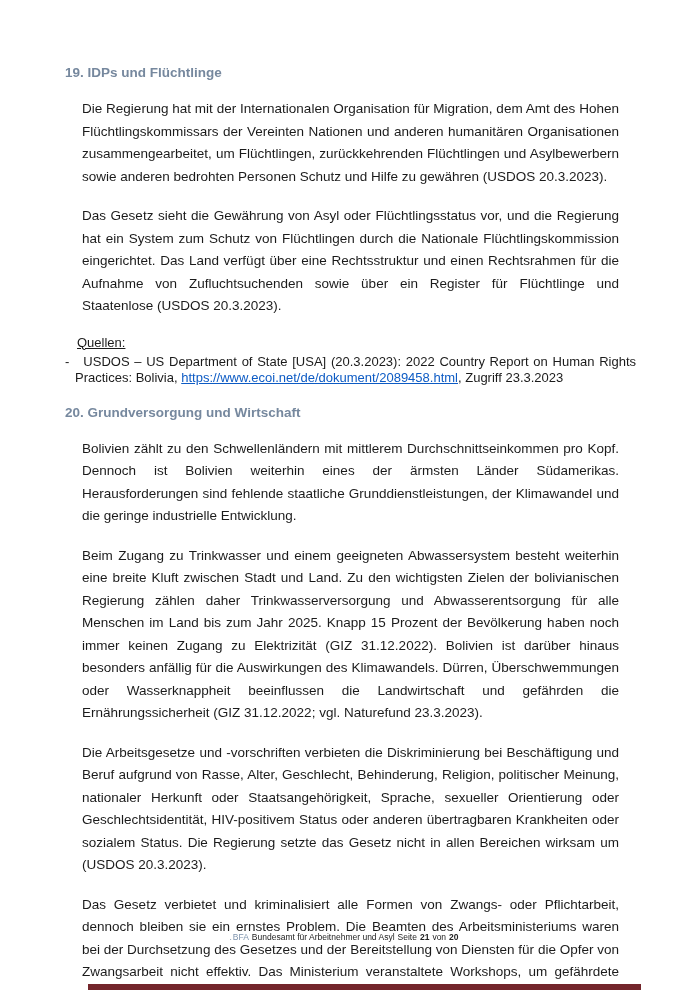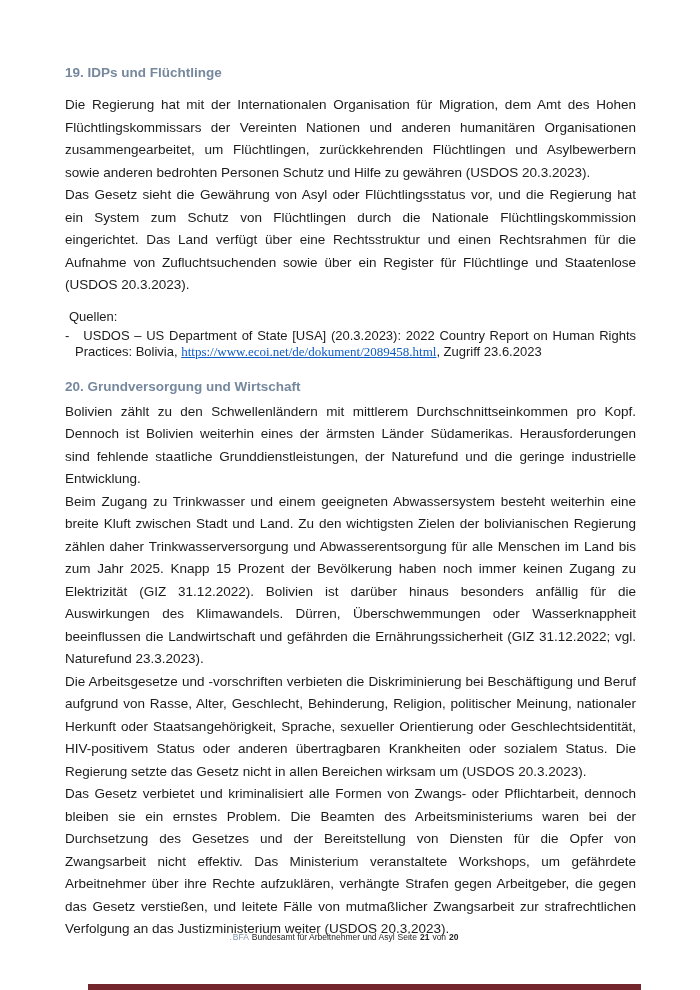--- a/index.html
+++ b/index.html
@@ -30,43 +30,43 @@
     margin:0 0 13px 0;
   }
   .section-heading.second{
     margin-top:17px;
     margin-bottom:6px;
   }
   .para{
     font-size:13.5px;
     line-height:22.5px;
     text-align:justify;
-    margin:0;
+    margin:17px;
   }
   .sources-label{
     font-size:13px;
     line-height:16px;
-    margin:12px 0 3px 4px;
+    text-decoration:underline;
+    margin:12px 0 3px 12px;
   }
   .source-item{
     font-size:13px;
     line-height:16.5px;
     padding-left:10px;
     text-indent:-10px;
     text-align:justify;
   }
   .source-item .bullet{
     margin-right:14px;
   }
   .source-item a{
     color:var(--link);
     text-decoration:underline;
     cursor:pointer;
     word-break:break-all;
-    font-family:Liberation Serif, serif;
   }
   .footer{
     position:absolute;
     left:0;right:0;top:902px;
     display:flex;
     justify-content:center;
     align-items:baseline;
     gap:3px;
     font-size:8.5px;
     line-height:11px;
@@ -95,26 +95,26 @@
 
     <h2 class="section-heading">19. IDPs und Flüchtlinge</h2>
 
     <p class="para">Die Regierung hat mit der Internationalen Organisation für Migration, dem Amt des Hohen Flüchtlingskommissars der Vereinten Nationen und anderen humanitären Organisationen zusammengearbeitet, um Flüchtlingen, zurückkehrenden Flüchtlingen und Asylbewerbern sowie anderen bedrohten Personen Schutz und Hilfe zu gewähren (USDOS 20.3.2023).</p>
 
     <p class="para">Das Gesetz sieht die Gewährung von Asyl oder Flüchtlingsstatus vor, und die Regierung hat ein System zum Schutz von Flüchtlingen durch die Nationale Flüchtlingskommission eingerichtet. Das Land verfügt über eine Rechtsstruktur und einen Rechtsrahmen für die Aufnahme von Zufluchtsuchenden sowie über ein Register für Flüchtlinge und Staatenlose (USDOS 20.3.2023).</p>
 
     <div class="sources-label">Quellen:</div>
 
     <div class="source-item">
-      <span class="bullet">-</span><span>USDOS – US Department of State [USA] (20.3.2023): 2022 Country Report on Human Rights Practices: Bolivia, </span><a>https://www.ecoi.net/de/dokument/2089458.html</a><span>, Zugriff 23.6.2023</span>
+      <span class="bullet">-</span><span>USDOS – US Department of State [USA] (20.3.2023): 2022 Country Report on Human Rights Practices: Bolivia, </span><a>https://www.ecoi.net/de/dokument/2089458.html</a><span>, Zugriff 23.3.2023</span>
     </div>
 
     <h2 class="section-heading second">20. Grundversorgung und Wirtschaft</h2>
 
-    <p class="para">Bolivien zählt zu den Schwellenländern mit mittlerem Durchschnittseinkommen pro Kopf. Dennoch ist Bolivien weiterhin eines der ärmsten Länder Südamerikas. Herausforderungen sind fehlende staatliche Grunddienstleistungen, der Naturefund und die geringe industrielle Entwicklung.</p>
+    <p class="para">Bolivien zählt zu den Schwellenländern mit mittlerem Durchschnittseinkommen pro Kopf. Dennoch ist Bolivien weiterhin eines der ärmsten Länder Südamerikas. Herausforderungen sind fehlende staatliche Grunddienstleistungen, der Klimawandel und die geringe industrielle Entwicklung.</p>
 
     <p class="para">Beim Zugang zu Trinkwasser und einem geeigneten Abwassersystem besteht weiterhin eine breite Kluft zwischen Stadt und Land. Zu den wichtigsten Zielen der bolivianischen Regierung zählen daher Trinkwasserversorgung und Abwasserentsorgung für alle Menschen im Land bis zum Jahr 2025. Knapp 15 Prozent der Bevölkerung haben noch immer keinen Zugang zu Elektrizität (GIZ 31.12.2022). Bolivien ist darüber hinaus besonders anfällig für die Auswirkungen des Klimawandels. Dürren, Überschwemmungen oder Wasserknappheit beeinflussen die Landwirtschaft und gefährden die Ernährungssicherheit (GIZ 31.12.2022; vgl. Naturefund 23.3.2023).</p>
 
     <p class="para">Die Arbeitsgesetze und -vorschriften verbieten die Diskriminierung bei Beschäftigung und Beruf aufgrund von Rasse, Alter, Geschlecht, Behinderung, Religion, politischer Meinung, nationaler Herkunft oder Staatsangehörigkeit, Sprache, sexueller Orientierung oder Geschlechtsidentität, HIV-positivem Status oder anderen übertragbaren Krankheiten oder sozialem Status. Die Regierung setzte das Gesetz nicht in allen Bereichen wirksam um (USDOS 20.3.2023).</p>
 
     <p class="para">Das Gesetz verbietet und kriminalisiert alle Formen von Zwangs- oder Pflichtarbeit, dennoch bleiben sie ein ernstes Problem. Die Beamten des Arbeitsministeriums waren bei der Durchsetzung des Gesetzes und der Bereitstellung von Diensten für die Opfer von Zwangsarbeit nicht effektiv. Das Ministerium veranstaltete Workshops, um gefährdete Arbeitnehmer über ihre Rechte aufzuklären, verhängte Strafen gegen Arbeitgeber, die gegen das Gesetz verstießen, und leitete Fälle von mutmaßlicher Zwangsarbeit zur strafrechtlichen Verfolgung an das Justizministerium weiter (USDOS 20.3.2023).</p>
 
   </div>
 
   <div class="footer">

